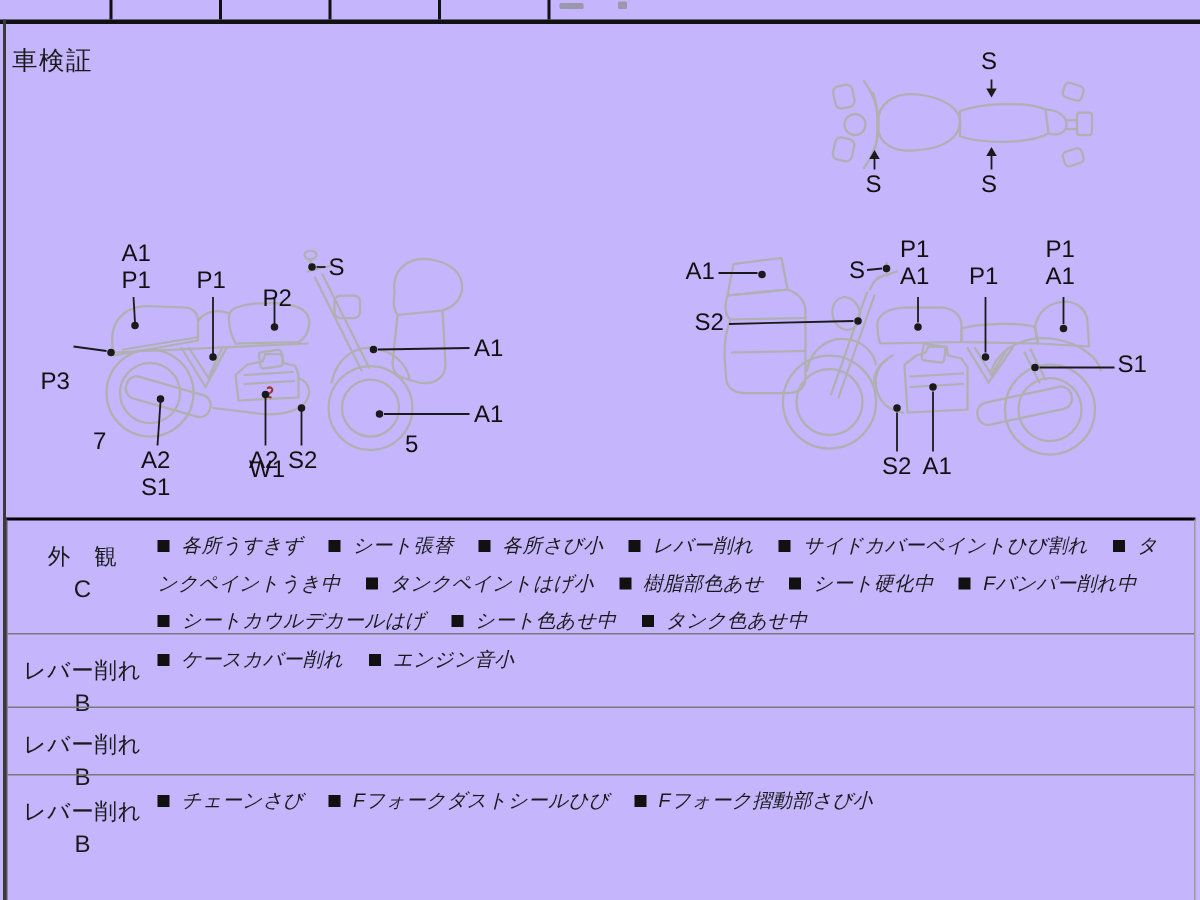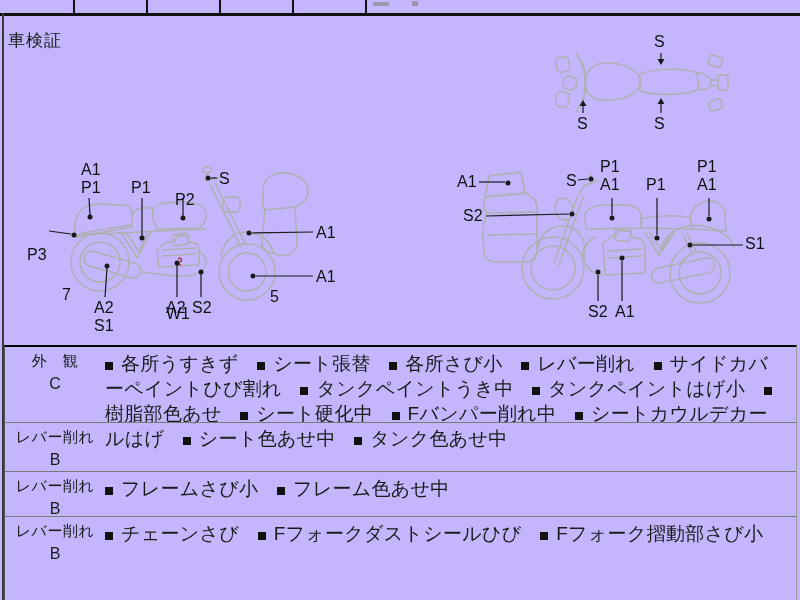--- a/index.html
+++ b/index.html
@@ -27,24 +27,24 @@
   .diagram svg{position:absolute;left:0;top:0;}
   .dlabel{position:absolute;font-size:16px;line-height:17px;color:#111;white-space:nowrap;}
   
   .cond-table{
     position:absolute;left:4px;top:345px;width:793px;height:255px;
     border-top:2.5px solid #000;border-left:1px solid #555;border-right:1px solid #999;
     box-sizing:border-box;
   }
   .cond-row{position:relative;display:flex;box-sizing:border-box;}
   .cond-row + .cond-row{border-top:1px solid #7a7a7a;}
-  .cond-label{width:100px;flex:0 0 100px;text-align:center;padding-top:5px;box-sizing:border-box;}
+  .cond-label{width:100px;flex:0 0 100px;text-align:center;padding-top:15px;box-sizing:border-box;}
   .cond-name{font-size:15px;letter-spacing:.5px;}
   .cond-grade{font-size:16px;margin-top:4px;}
-  .cond-items{flex:1;padding:4px 14px 0 0;font-size:19px;line-height:25px;letter-spacing:.3px;}
+  .cond-items{flex:1;padding:4px 14px 0 0;font-size:13px;line-height:25px;letter-spacing:.3px;font-style:italic;}
   .item{margin-right:13px;}
   .bullet{display:inline-block;width:8px;height:8px;background:#111;margin-right:8px;}
 </style>
 </head>
 <body>
 
 <div class="sheet">
 
   <div class="top-strip">
     <div class="vline" style="left:73px"></div>
@@ -230,27 +230,27 @@
           <div class="cond-name">外　観</div>
           <div class="cond-grade">C</div>
         </div>
         <div class="cond-items"><span class="item"><span class="bullet"></span>各所うすきず</span> <span class="item"><span class="bullet"></span>シート張替</span> <span class="item"><span class="bullet"></span>各所さび小</span> <span class="item"><span class="bullet"></span>レバー削れ</span> <span class="item"><span class="bullet"></span>サイドカバーペイントひび割れ</span> <span class="item"><span class="bullet"></span>タンクペイントうき中</span> <span class="item"><span class="bullet"></span>タンクペイントはげ小</span> <span class="item"><span class="bullet"></span>樹脂部色あせ</span> <span class="item"><span class="bullet"></span>シート硬化中</span> <span class="item"><span class="bullet"></span>Fバンパー削れ中</span> <span class="item"><span class="bullet"></span>シートカウルデカールはげ</span> <span class="item"><span class="bullet"></span>シート色あせ中</span> <span class="item"><span class="bullet"></span>タンク色あせ中</span> </div>
       </div>
       <div class="cond-row" style="height: 49px;">
         <div class="cond-label">
           <div class="cond-name">レバー削れ</div>
           <div class="cond-grade">B</div>
         </div>
+        <div class="cond-items"><span class="item"><span class="bullet"></span>ケースカバー削れ</span> <span class="item"><span class="bullet"></span>エンジン音小</span> </div>
       </div>
       <div class="cond-row" style="height: 45px;">
         <div class="cond-label">
           <div class="cond-name">レバー削れ</div>
           <div class="cond-grade">B</div>
         </div>
-        <div class="cond-items"><span class="item"><span class="bullet"></span>フレームさび小</span> <span class="item"><span class="bullet"></span>フレーム色あせ中</span> </div>
       </div>
       <div class="cond-row" style="height: 86px;">
         <div class="cond-label">
           <div class="cond-name">レバー削れ</div>
           <div class="cond-grade">B</div>
         </div>
         <div class="cond-items"><span class="item"><span class="bullet"></span>チェーンさび</span> <span class="item"><span class="bullet"></span>Fフォークダストシールひび</span> <span class="item"><span class="bullet"></span>Fフォーク摺動部さび小</span> </div>
       </div>
     </div>
 

